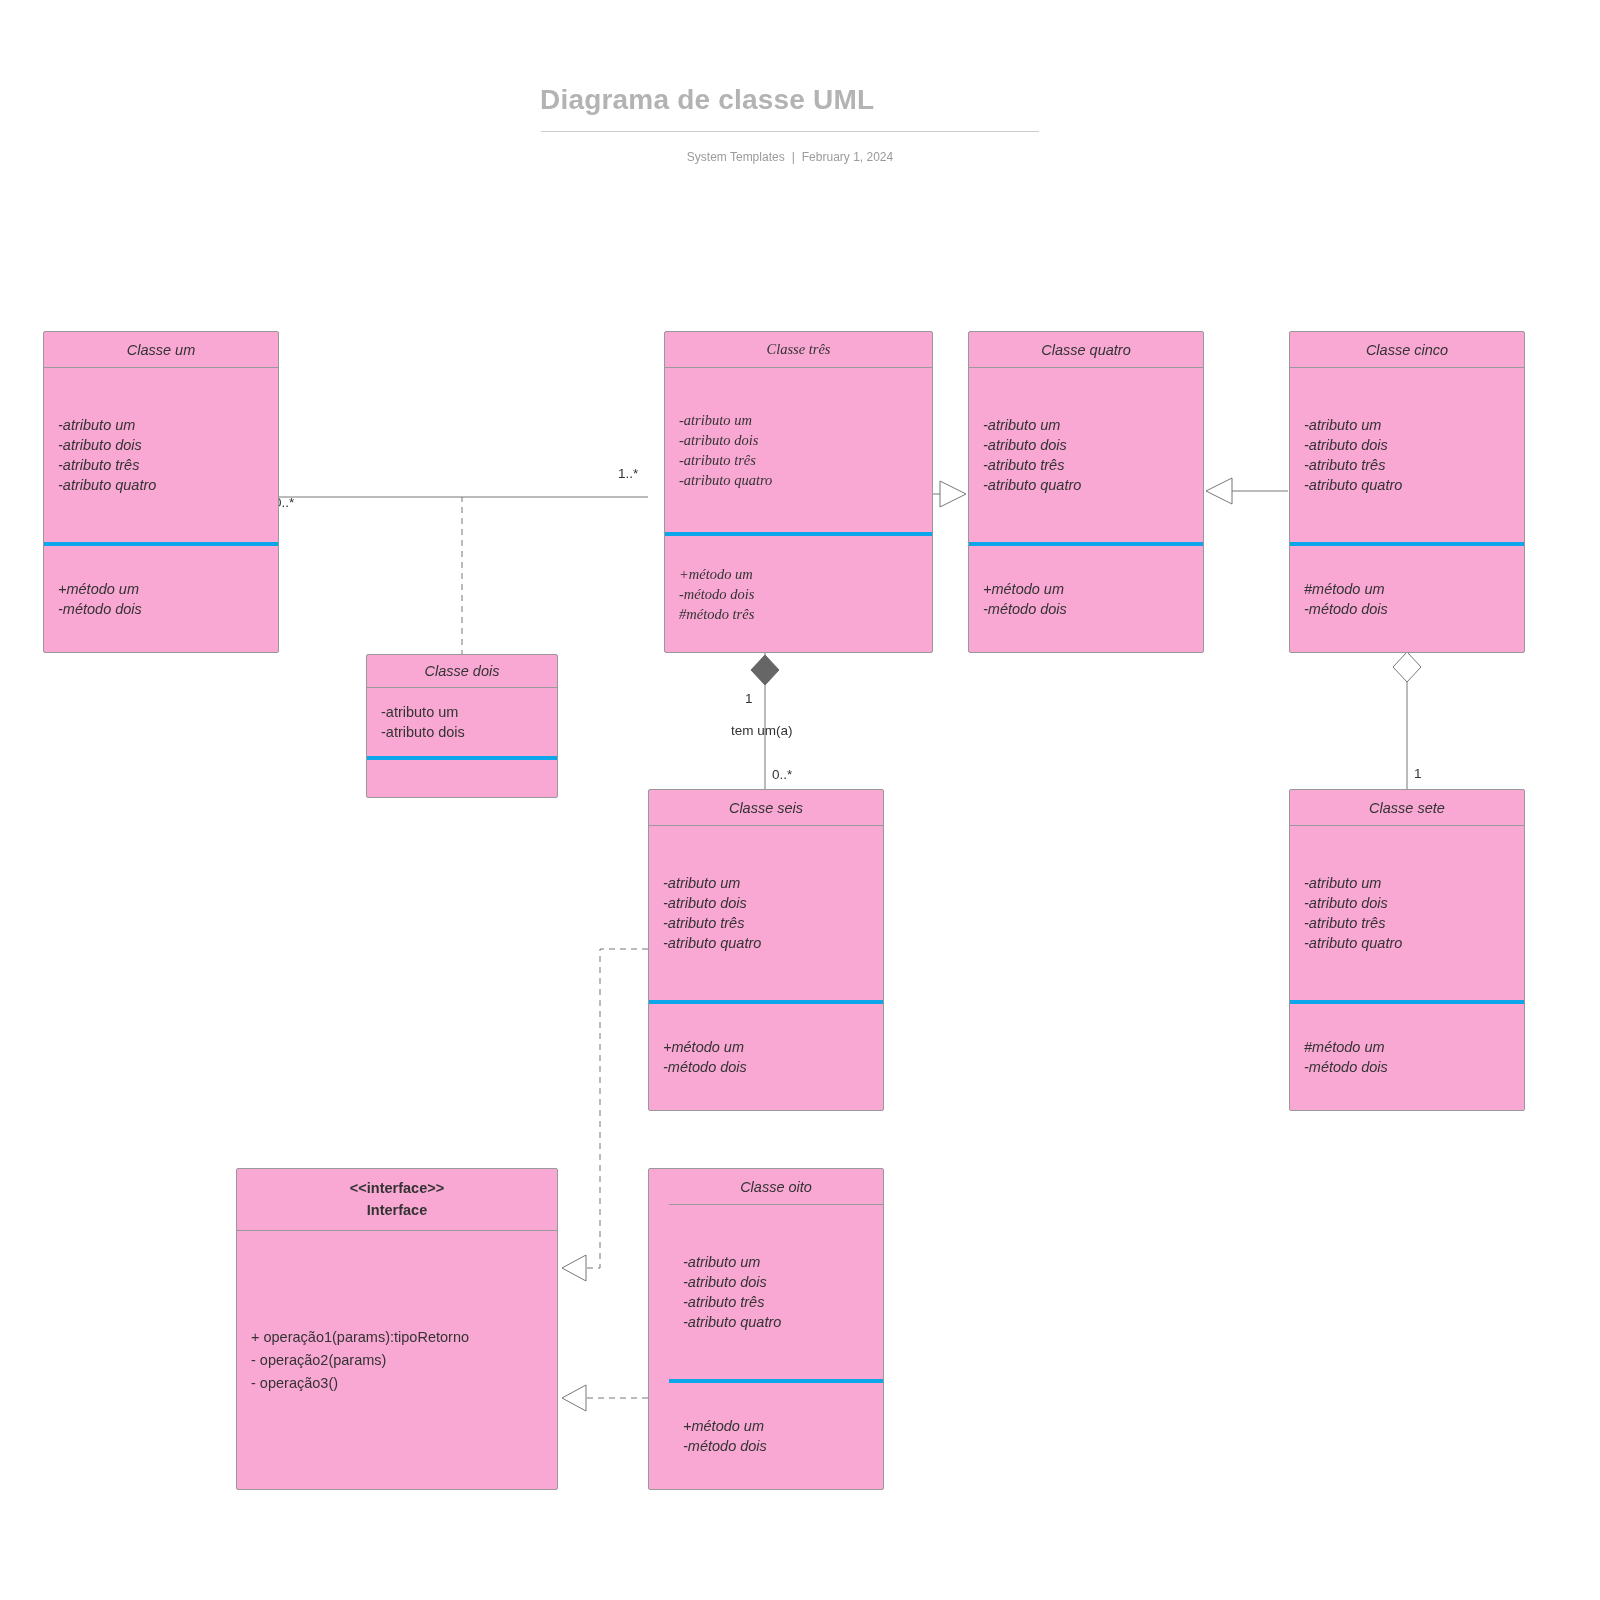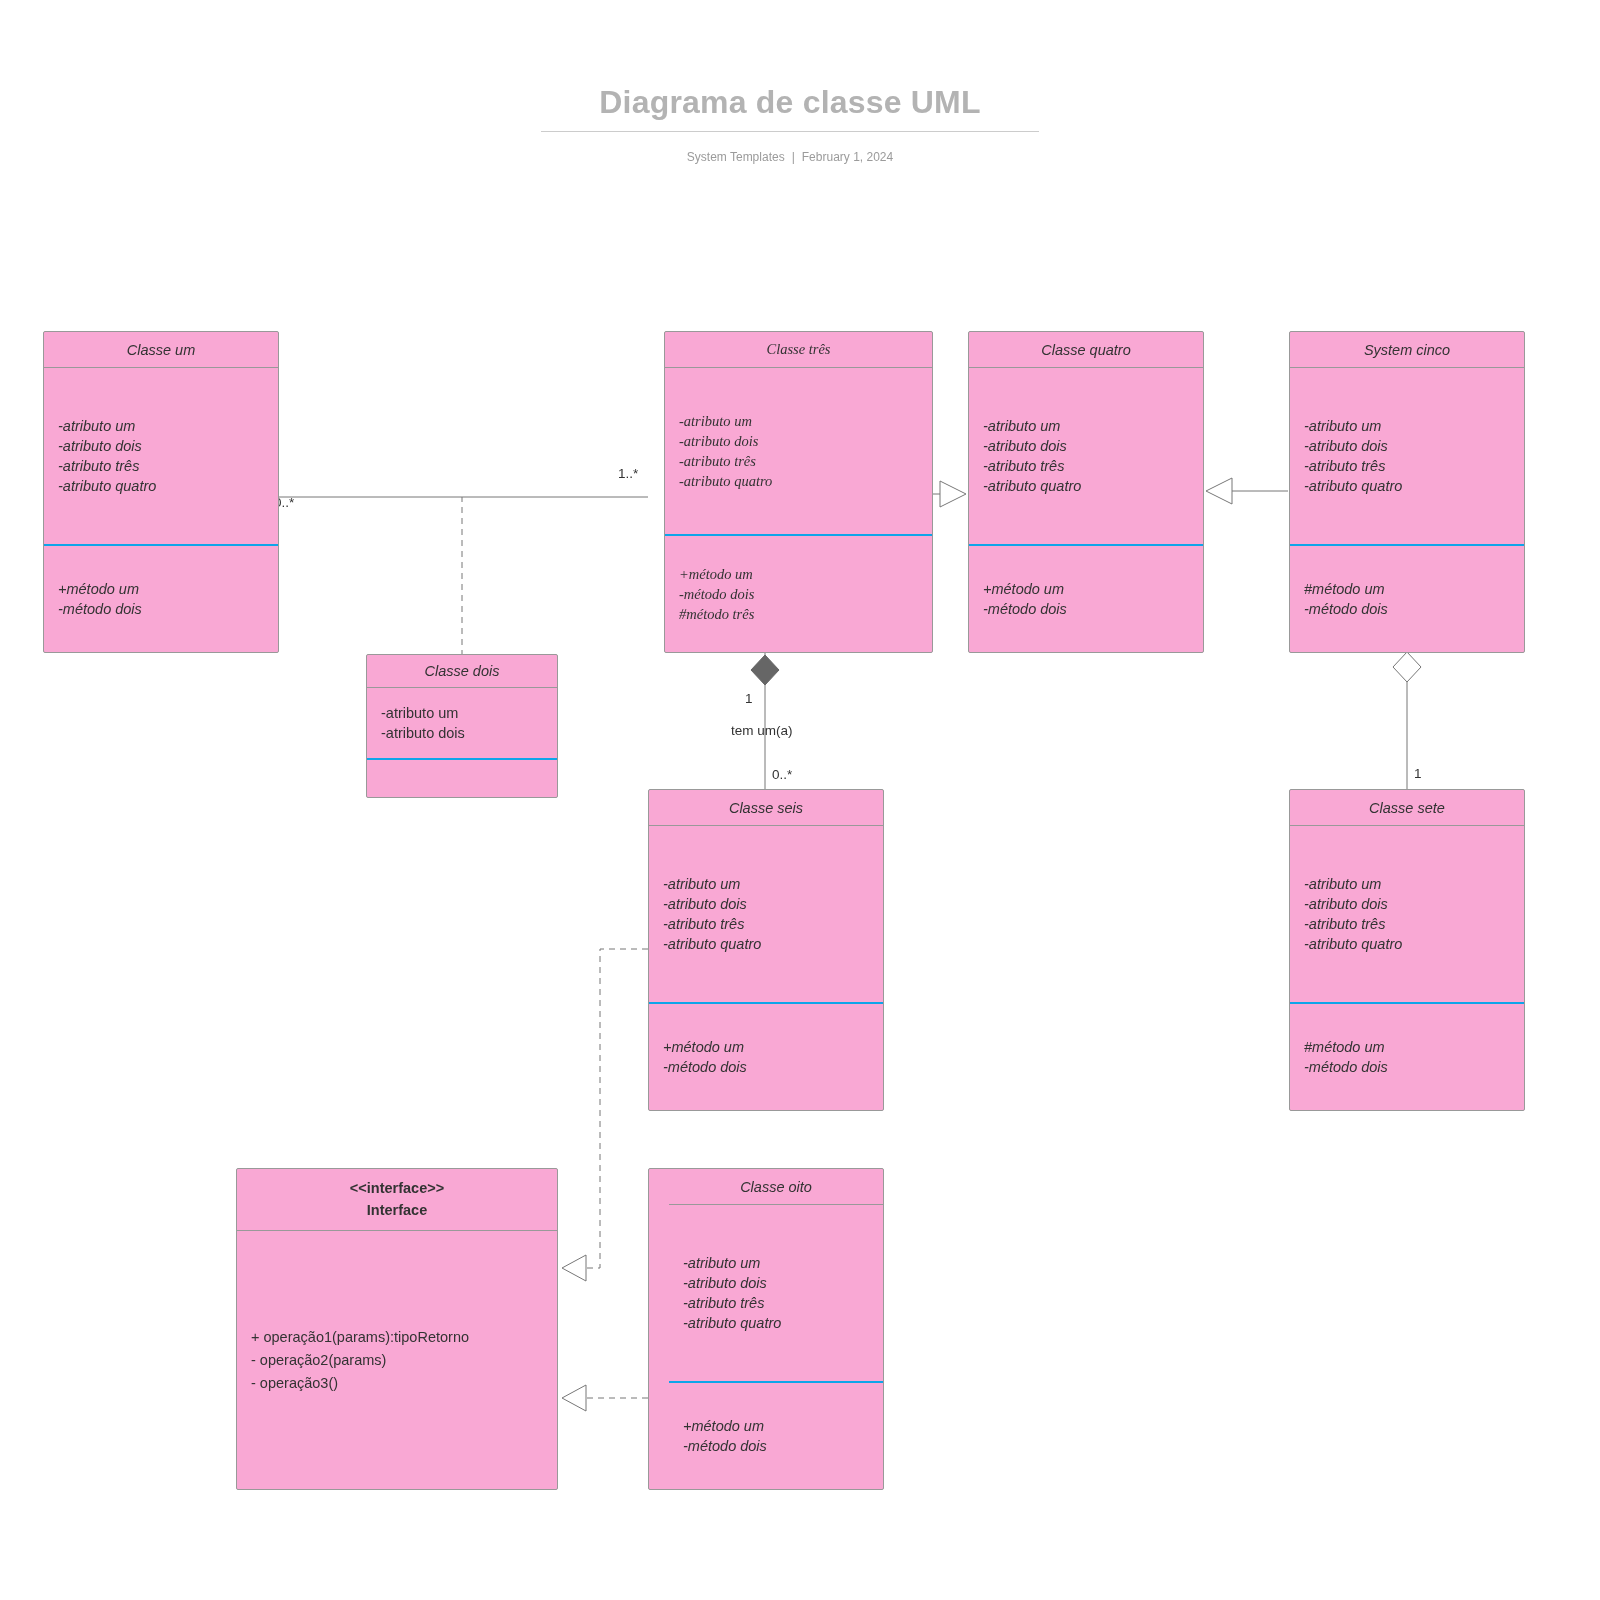--- a/index.html
+++ b/index.html
@@ -14,22 +14,22 @@
     height: 1600px;
     overflow: hidden;
     background: #ffffff;
   }
   
   .doc-title {
     position: absolute;
     left: 540px;
     top: 84px;
     width: 500px;
-    text-align: center;
-    font-size: 32px;
+    text-align: left;
+    font-size: 28px;
     font-weight: bold;
     color: #b3b3b3;
     letter-spacing: 0.2px;
   }
   .title-rule {
     position: absolute;
     left: 541px;
     top: 131px;
     width: 498px;
     height: 1px;
@@ -76,21 +76,21 @@
     box-sizing: border-box;
     font-style: italic;
     font-size: 14.5px;
     color: #333333;
     line-height: 20px;
     padding: 0 14px;
     display: flex;
     flex-direction: column;
     justify-content: center;
   }
-  .uml-sec.upper { border-bottom: 2px solid #0ea5e9; }
+  .uml-sec.upper { border-bottom: 4px solid #0ea5e9; }
   .uml-sec.noitalic { font-style: normal; }
   .uml-sec .row { white-space: nowrap; }
 
   
   .mult {
     position: absolute;
     font-size: 13.5px;
     color: #333333;
     white-space: nowrap;
   }
@@ -196,21 +196,21 @@
       <div class="row">-atributo três</div>
       <div class="row">-atributo quatro</div>
     </div>
     <div class="uml-sec" style="height:106px;">
       <div class="row">+método um</div>
       <div class="row">-método dois</div>
     </div>
   </div>
 
   <div class="uml-class" style="left:1289px; top:331px; width:236px; height:322px;">
-    <div class="uml-head" style="height:36px;">System cinco</div>
+    <div class="uml-head" style="height:36px;">Classe cinco</div>
     <div class="uml-sec upper" style="height:178px;">
       <div class="row">-atributo um</div>
       <div class="row">-atributo dois</div>
       <div class="row">-atributo três</div>
       <div class="row">-atributo quatro</div>
     </div>
     <div class="uml-sec" style="height:106px;">
       <div class="row">#método um</div>
       <div class="row">-método dois</div>
     </div>

